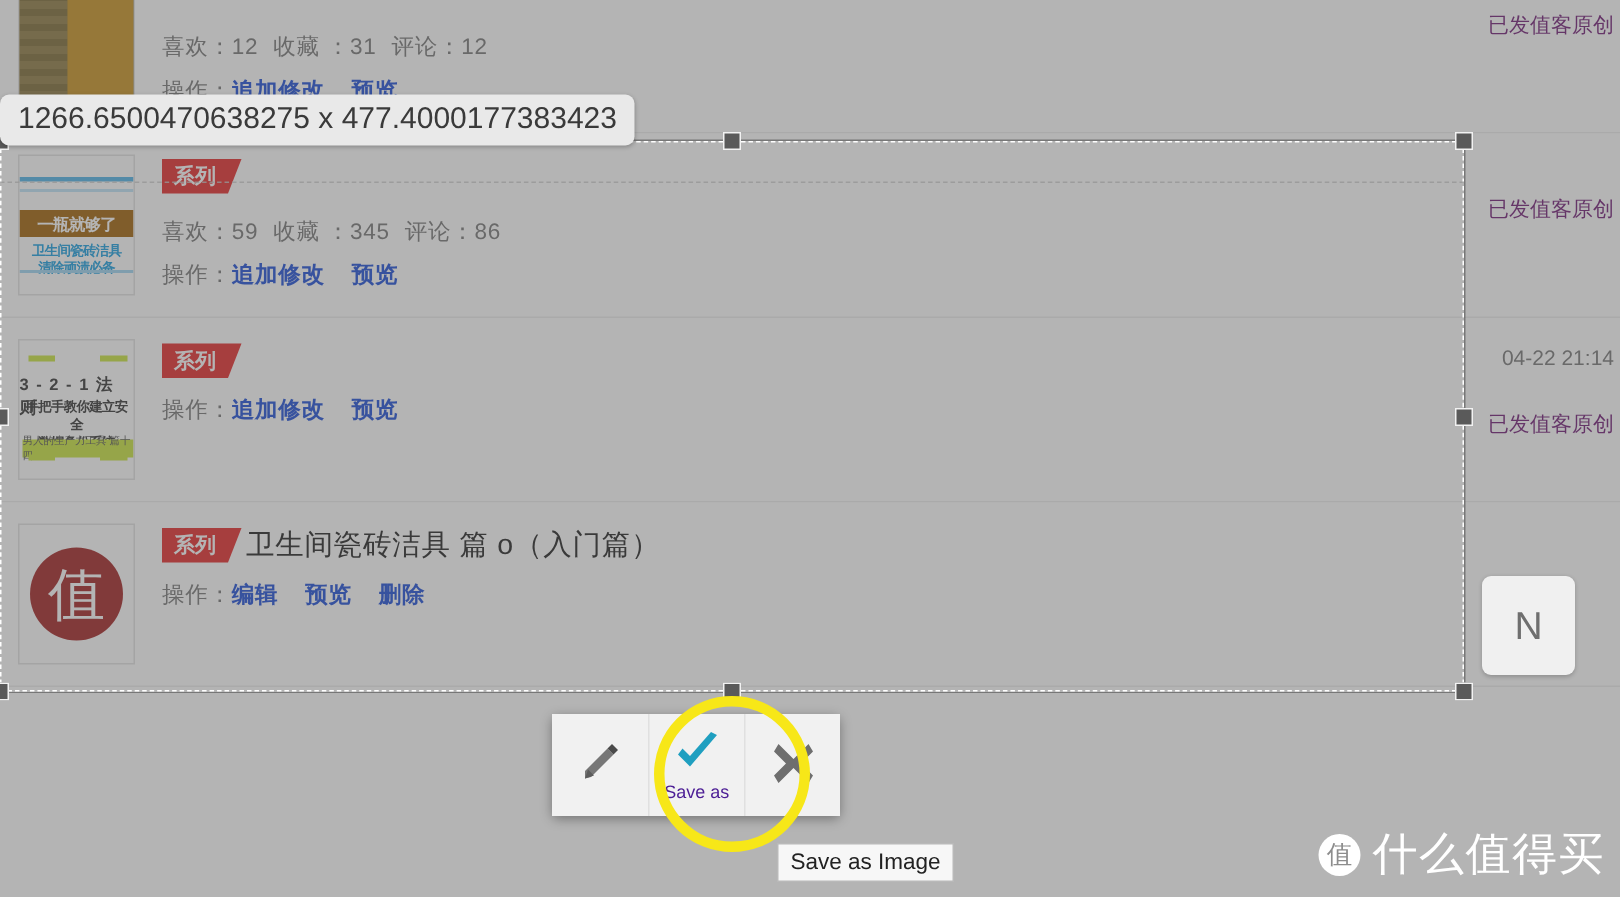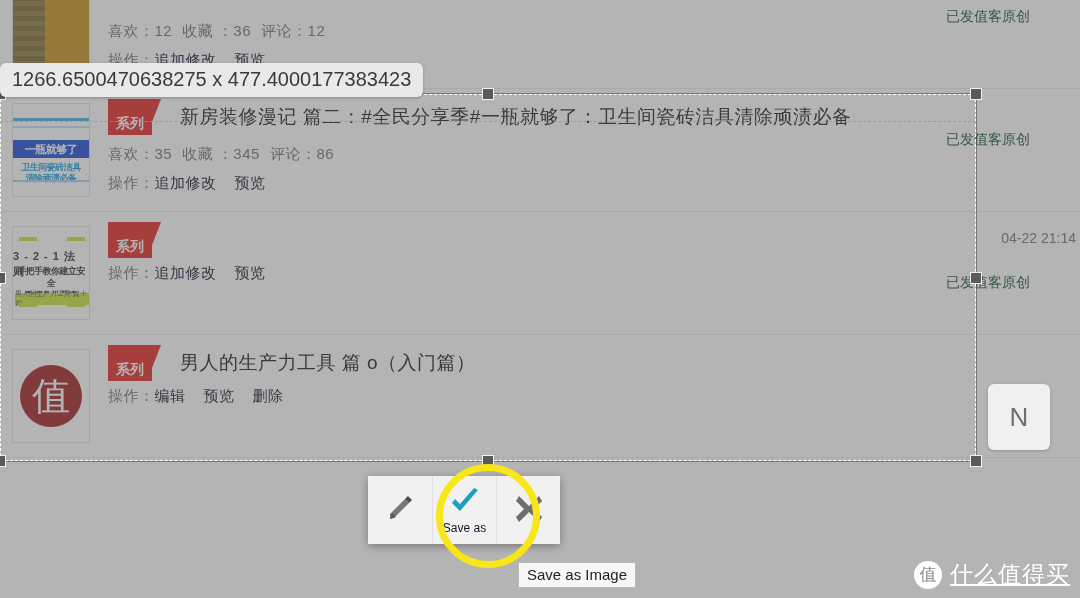--- a/index.html
+++ b/index.html
@@ -68,21 +68,21 @@
   .thumb-wood .band-a { position:absolute; left:0; top:0; width:42%; height:100%;
      background: repeating-linear-gradient(180deg,#8e7a42 0 5px,#7d6a33 5px 10px); }
   .thumb-wood .band-b { position:absolute; left:42%; top:0; width:58%; height:100%;
      background:#c9931f; }
 
   
   .thumb-blue .line-t { position:absolute; left:0; top:14px; width:100%; height:3px; background:#4fb3e8; }
   .thumb-blue .line-t2 { position:absolute; left:0; top:22px; width:100%; height:2px; background:#bfe3f7; }
   .thumb-blue .banner {
     position:absolute; left:0; top:36px; width:100%; height:18px;
-    background:#1d4ed8; color:#fff; font-size:11px; font-weight:bold;
+    background:#a16207; color:#fff; font-size:11px; font-weight:bold;
     display:flex; align-items:center; justify-content:center; letter-spacing:-0.5px;
   }
   .thumb-blue .sub {
     position:absolute; left:0; top:58px; width:100%;
     color:#1a9fe0; font-size:9px; line-height:11px; text-align:center;
     font-weight:bold; letter-spacing:-0.5px;
   }
   .thumb-blue .line-b { position:absolute; left:0; bottom:14px; width:100%; height:2px; background:#9ed6f2; }
 
   
@@ -112,50 +112,50 @@
     font-size:38px; font-family:"DejaVu Sans", sans-serif;
   }
 
   .content { flex: 1; padding-left: 14px; min-width: 0; }
 
   .title-line { display: flex; align-items: center; height: 28px; }
   .badge {
     position: relative;
     background:#e62828; color:#fff;
     font-size:14px; font-weight:bold;
-    padding: 15px 8px 3px 8px;
+    padding: 2px 8px 3px 8px;
     line-height: 18px;
-    margin-right: 28px;
+    margin-right: 12px;
     white-space: nowrap;
   }
   .badge::after {
     content:""; position:absolute; right:-9px; top:0;
     border-top: 23px solid #e62828;
     border-right: 9px solid transparent;
   }
   .title-text {
     font-size: 19px; color: #222; white-space: nowrap;
     letter-spacing: 0.5px;
   }
   .meta {
     margin-top: 14px; font-size: 15px; color: #777;
     letter-spacing: 0.5px;
   }
   .meta .sep { display:inline-block; width: 10px; }
   .ops { margin-top: 10px; font-size: 15px; color:#777; letter-spacing:0.5px; }
-  .ops a { color:#0f172a; text-decoration:none; margin-right: 18px; }
+  .ops a { color:#1d4ed8; text-decoration:none; margin-right: 18px; font-weight: bold; }
 
   .right-col {
     width: 180px; min-width: 180px;
     padding-right: 4px;
     text-align: right;
   }
   .date { font-size: 14px; color:#777; margin-top: 4px; }
   .status { margin-top: 28px; font-size: 14px; }
-  .status.green { color:#14532d;text-align:center; }
+  .status.green { color:#701a75; }
   .status.red { color:#c0392b; }
 
   
   #dim {
     position:absolute; inset:0;
     background: rgba(88,88,88,0.45);
     pointer-events:none;
   }
 
   
@@ -210,21 +210,21 @@
     box-shadow: 0 2px 8px rgba(0,0,0,0.35);
   }
   .tb-btn {
     width: 64px; height: 68px;
     display:flex; flex-direction:column; align-items:center; justify-content:center;
     background:#f1f1f1;
     position:relative;
   }
   .tb-btn + .tb-btn { border-left: 1px solid #e0e0e0; }
   .tb-btn .lbl {
-    font-size: 12px; color:#0f172a; margin-top: 2px;
+    font-size: 12px; color:#4c1d95; margin-top: 2px;
   }
   .tb-icon { width: 34px; height: 34px; display:block; }
 
   
   #focus-ring {
     position:absolute; left: 436px; top: 464px;
     width: 104px; height: 104px;
     border: 7px solid #f7e718;
     border-radius: 50%;
     pointer-events:none;
@@ -256,21 +256,21 @@
     position:absolute; right: 10px; bottom: 8px;
     display:flex; align-items:center;
     color:#ffffff;
   }
   #watermark .wm-circle {
     width: 28px; height: 28px; border-radius:50%;
     background:#ffffff; color:#8d8d8d;
     display:flex; align-items:center; justify-content:center;
     font-size: 17px; margin-right: 8px;
   }
-  #watermark .wm-text { font-size: 23px; letter-spacing: 1px; text-decoration: underline; }
+  #watermark .wm-text { font-size: 30px; letter-spacing: 1px; }
 </style>
 </head>
 <body>
 
 <div id="page">
 
   <div class="navbar">
     <div class="nav-inner" id="nav-inner">
         <div class="nav-item">
           <span>首页</span>
@@ -304,21 +304,21 @@
           <div class="thumb-wrap">
             <div class="thumb thumb-wood">
               <div class="band-a"></div>
               <div class="band-b"></div>
             </div>
           </div>
           <div class="content">
             <div class="title-line">
               <span class="title-text"></span>
             </div>
-            <div class="meta"><span>喜欢：</span><span>12</span><span class="sep"></span><span>收藏 ：</span><span>36</span><span class="sep"></span><span>评论：</span><span>12</span></div>
+            <div class="meta"><span>喜欢：</span><span>12</span><span class="sep"></span><span>收藏 ：</span><span>31</span><span class="sep"></span><span>评论：</span><span>12</span></div>
             <div class="ops"><span>操作：</span><a href="#">追加修改</a><a href="#">预览</a></div>
           </div>
           <div class="right-col">
             <div class="date"></div>
             <div class="status green">已发值客原创</div>
           </div>
         </div>
       </div>
       <div class="row">
         <div class="row-inner">
@@ -330,23 +330,22 @@
               <div class="sub">
                 <div>卫生间瓷砖洁具</div>
                 <div>清除顽渍必备</div>
               </div>
               <div class="line-b"></div>
             </div>
           </div>
           <div class="content">
             <div class="title-line">
               <span class="badge">系列</span>
-              <span class="title-text">新房装修漫记 篇二：#全民分享季#一瓶就够了：卫生间瓷砖洁具清除顽渍必备</span>
-            </div>
-            <div class="meta"><span>喜欢：</span><span>35</span><span class="sep"></span><span>收藏 ：</span><span>345</span><span class="sep"></span><span>评论：</span><span>86</span></div>
+            </div>
+            <div class="meta"><span>喜欢：</span><span>59</span><span class="sep"></span><span>收藏 ：</span><span>345</span><span class="sep"></span><span>评论：</span><span>86</span></div>
             <div class="ops"><span>操作：</span><a href="#">追加修改</a><a href="#">预览</a></div>
           </div>
           <div class="right-col">
             <div class="status green">已发值客原创</div>
           </div>
         </div>
       </div>
       <div class="row">
         <div class="row-inner">
           <div class="thumb-wrap">
@@ -376,21 +375,21 @@
       <div class="row">
         <div class="row-inner">
           <div class="thumb-wrap">
             <div class="thumb thumb-seal">
               <div class="seal">值</div>
             </div>
           </div>
           <div class="content">
             <div class="title-line">
               <span class="badge">系列</span>
-              <span class="title-text">男人的生产力工具 篇                    o（入门篇）</span>
+              <span class="title-text">卫生间瓷砖洁具 篇                    o（入门篇）</span>
             </div>
             <div class="ops"><span>操作：</span><a href="#">编辑</a><a href="#">预览</a><a href="#">删除</a></div>
           </div>
         </div>
       </div>
     </div>
 
 </div>
 
 <div id="dim"></div>

